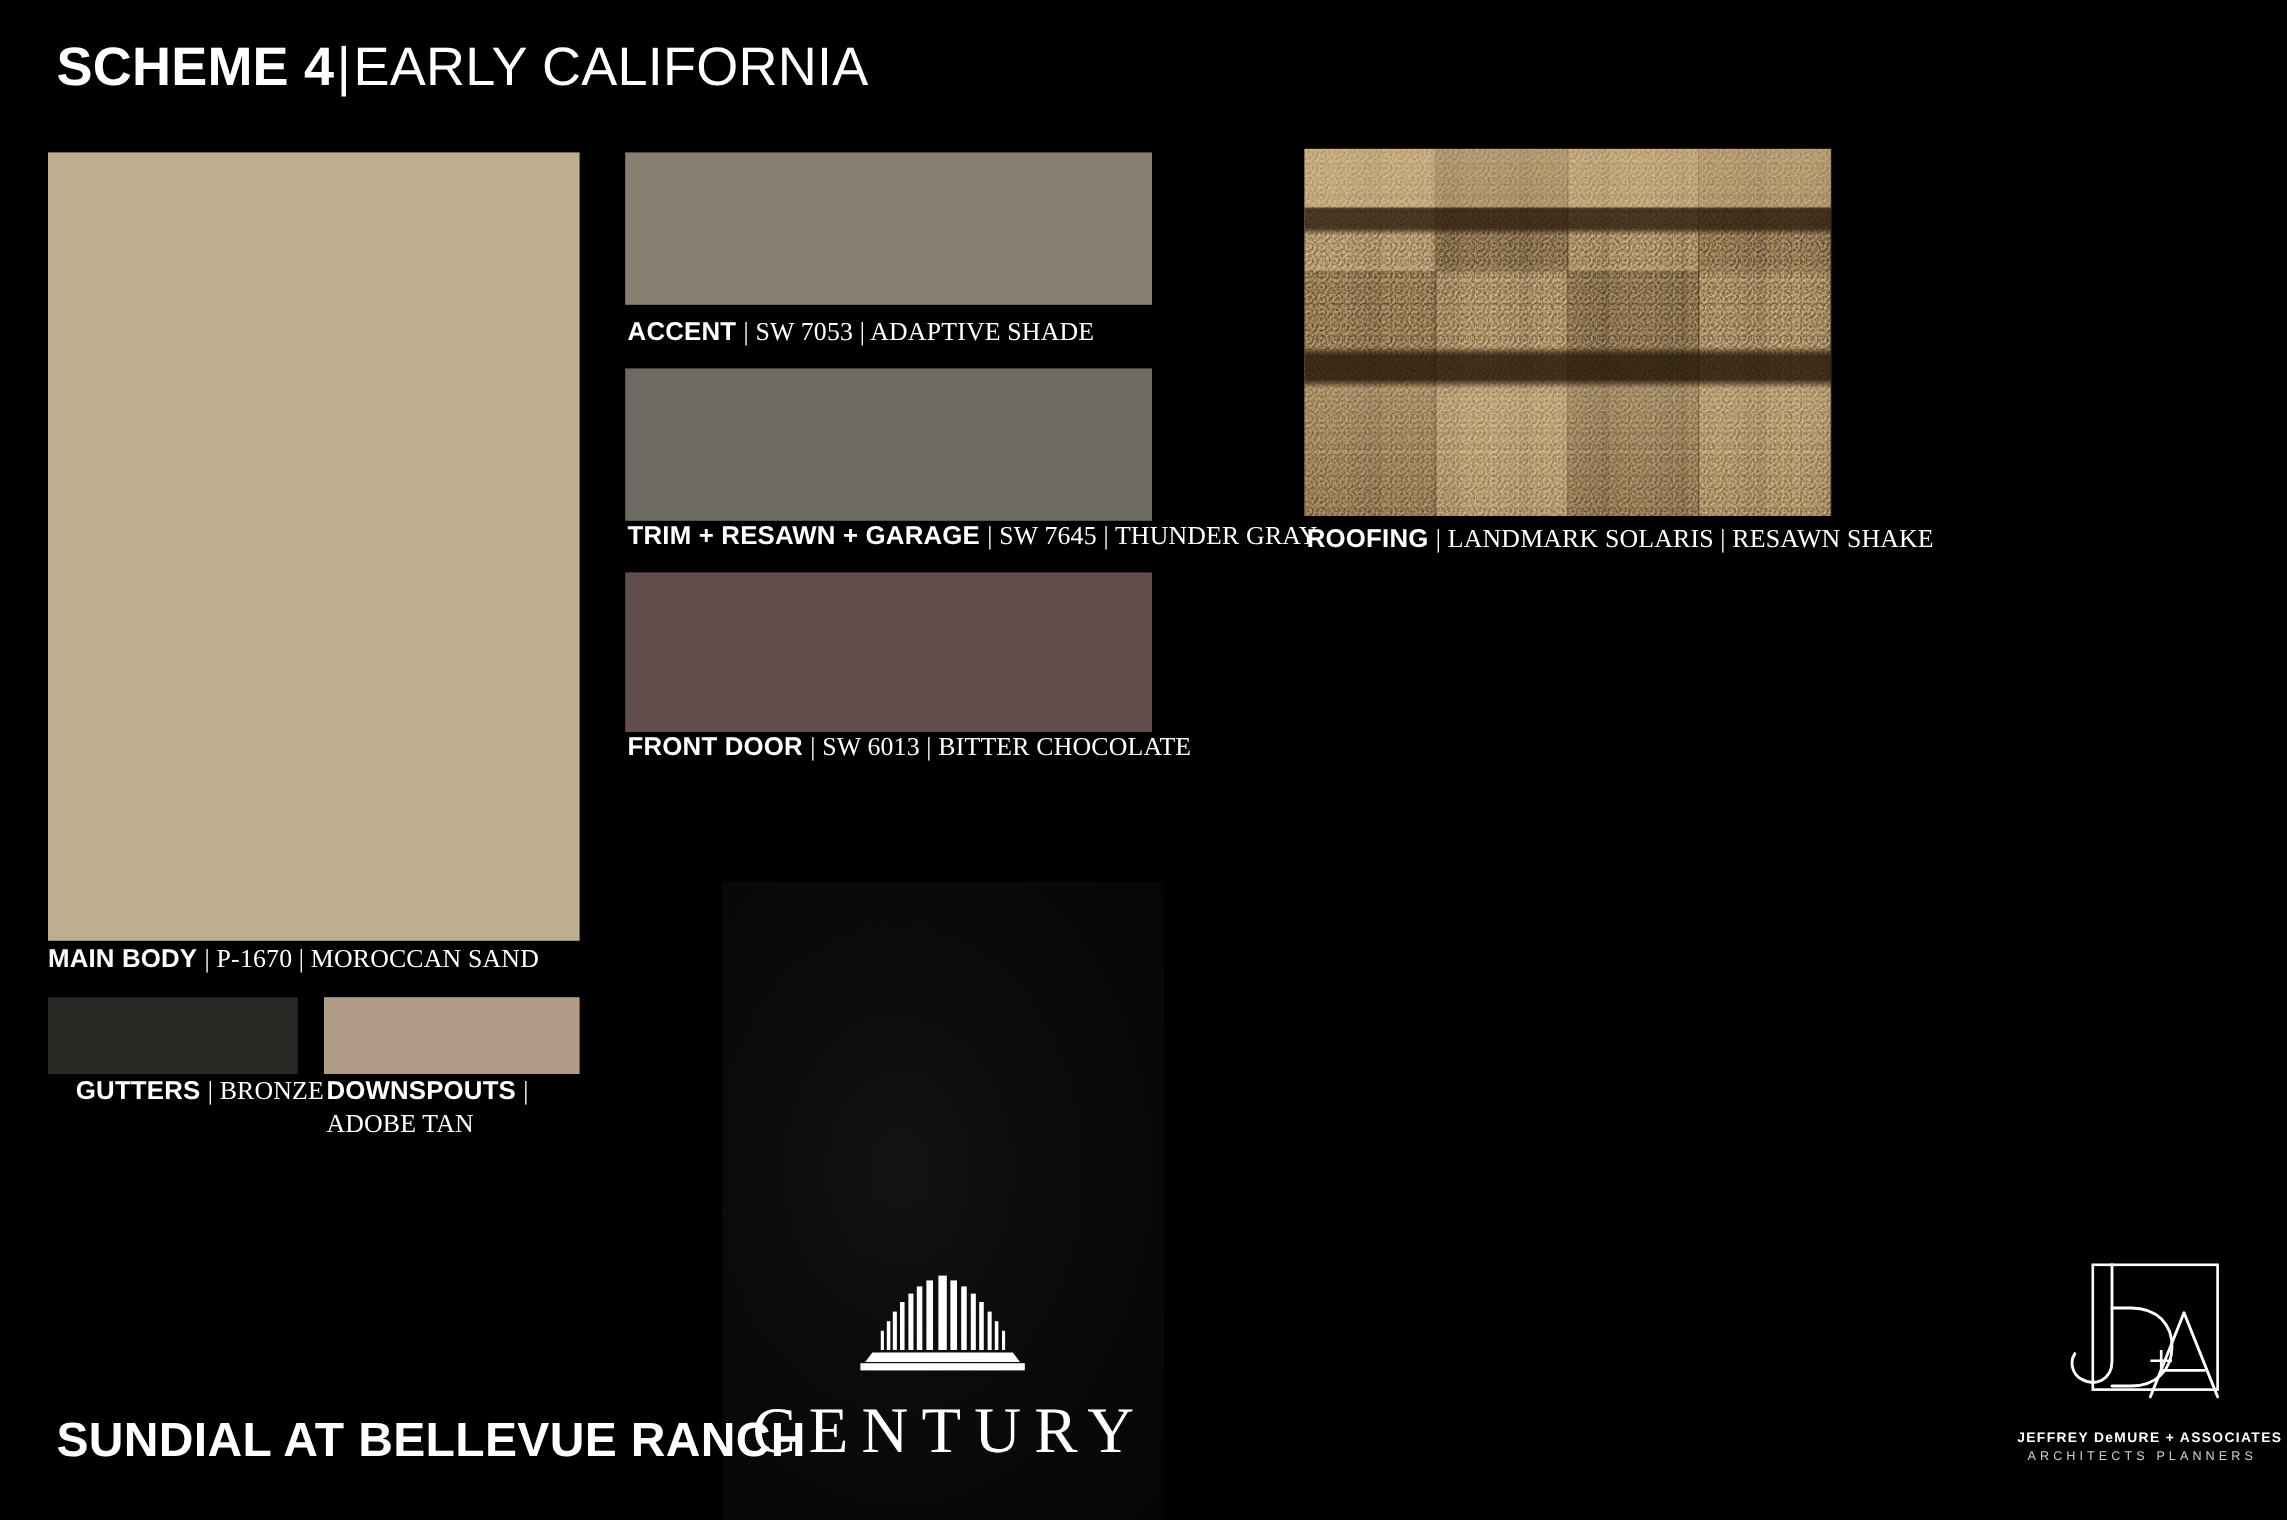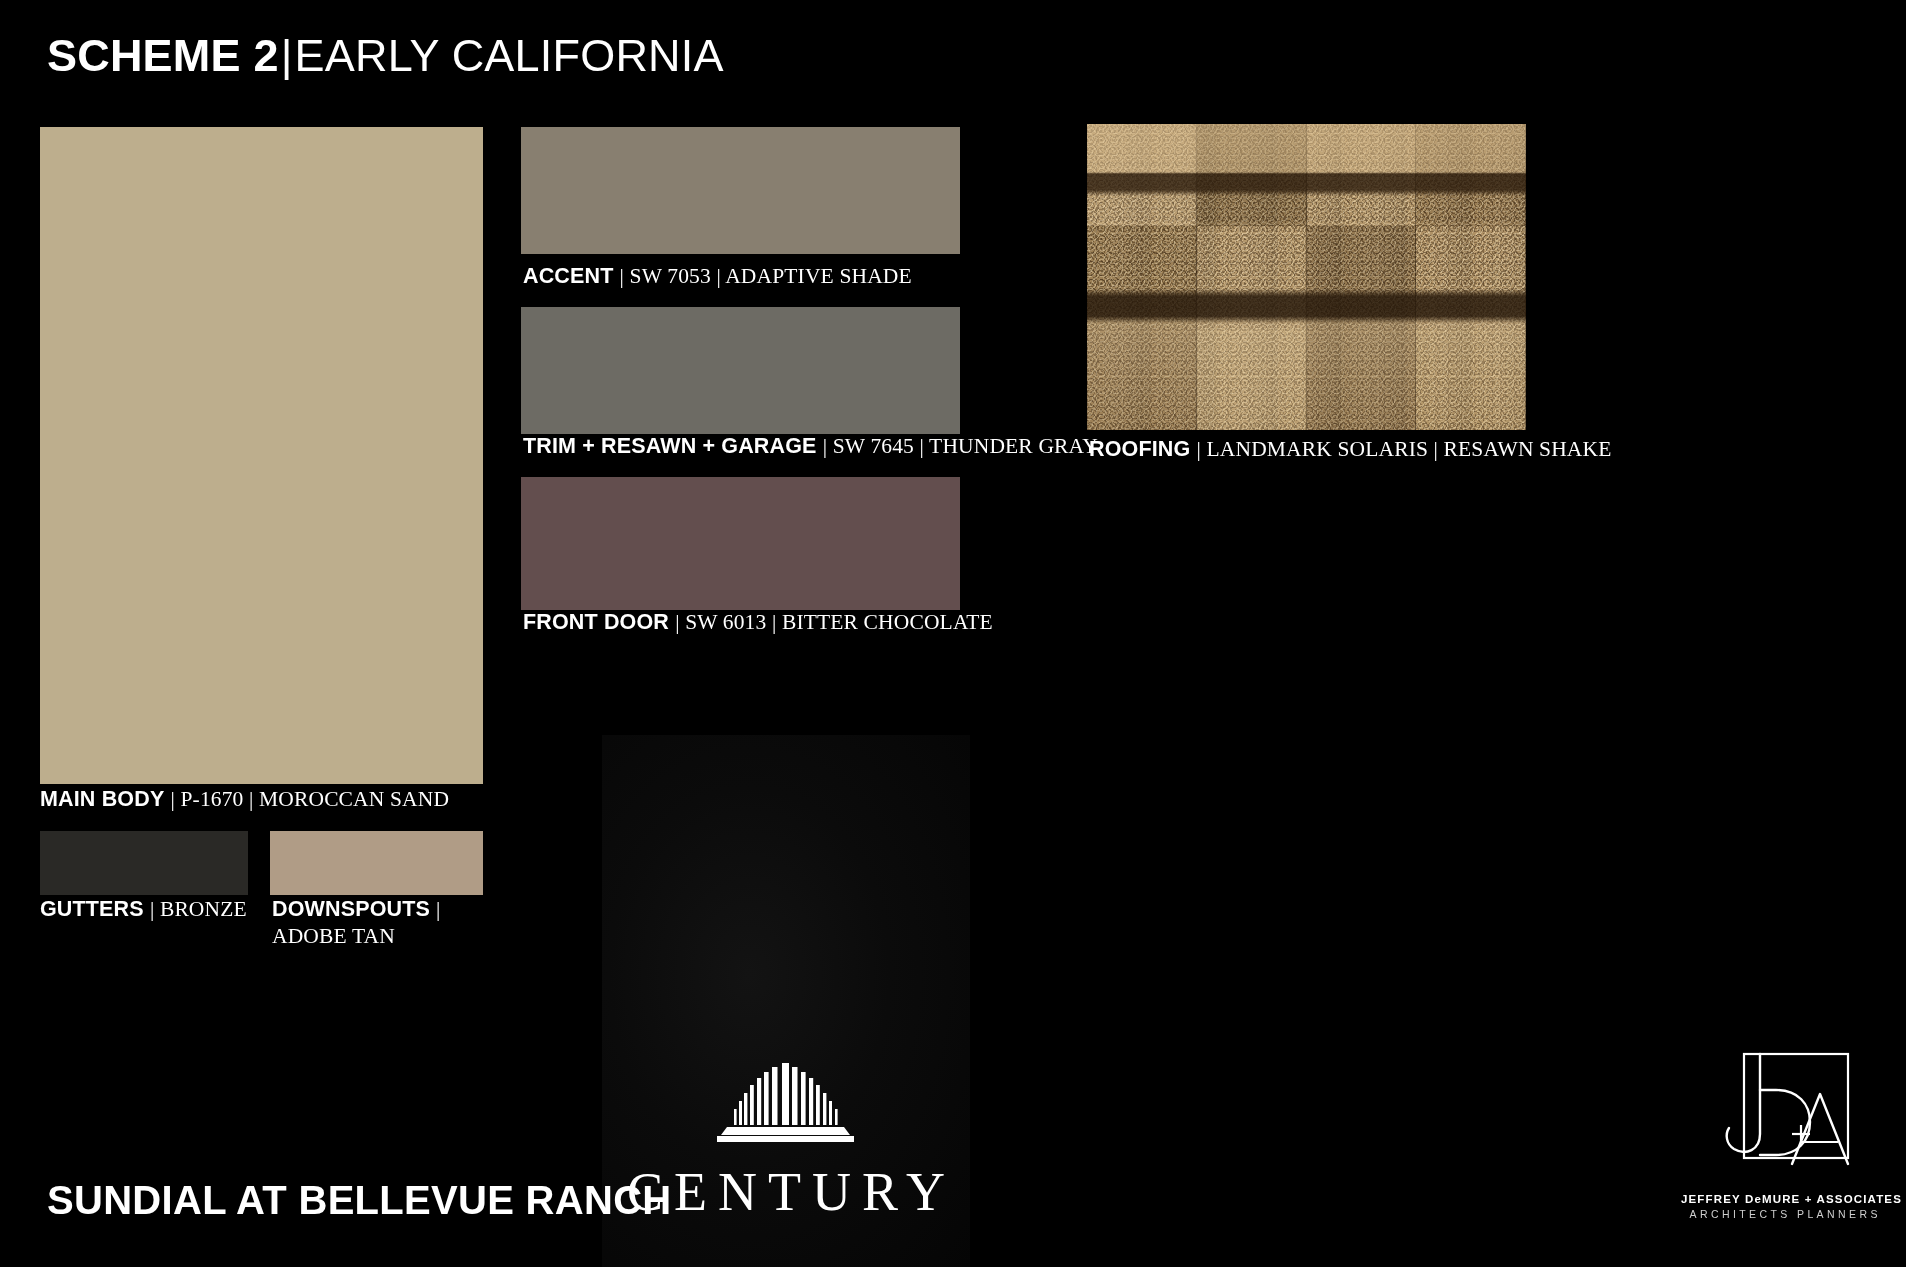--- a/index.html
+++ b/index.html
@@ -58,21 +58,21 @@
   
   #sw-trim      { left: 521px; top: 307px; width: 439px;  height: 127px; }
   #lbl-trim     { left: 523px; top: 433px; width: 700px; }
 
   
   #sw-door      { left: 521px; top: 477px; width: 439px;  height: 133px; }
   #lbl-door     { left: 523px; top: 609px; width: 700px; }
 
   
   #sw-gutters   { left: 40px;  top: 831px; width: 208px;  height: 64px; }
-  #lbl-gutters  { left: 40px;  top: 896px; width: 230px; }
+  #lbl-gutters  { left: 40px;  top: 896px; width: 230px; text-align: right; }
 
   
   #sw-downspouts  { left: 270px; top: 831px; width: 213px; height: 64px; }
   #lbl-downspouts { left: 272px; top: 896px; width: 205px; }
 
   
   #sw-roof      { left: 1087px; top: 124px; width: 439px; height: 306px; }
   #lbl-roof     { left: 1089px; top: 436px; width: 700px; }
 
   
@@ -217,21 +217,21 @@
     text-align: center;
     color: #cfcfcf;
     margin-top: 3px;
     white-space: nowrap;
   }
 </style>
 </head>
 <body style="background: rgb(0, 0, 0);">
 
 <div class="board-title">
-  <span class="strong">SCHEME 2</span><span class="sep">|</span><span class="light">EARLY CALIFORNIA</span>
+  <span class="strong">SCHEME 4</span><span class="sep">|</span><span class="light">EARLY CALIFORNIA</span>
 </div>
 
 <div class="swatch" id="sw-main">
   <span class="swatch-chip" id="chip-main" style="background: rgb(189, 174, 141);"></span>
 </div>
 <div class="swatch-label" id="lbl-main">
   <span class="lbl-name">MAIN BODY</span>
   <span class="lbl-rest">| P-1670 | MOROCCAN SAND</span>
 </div>
 

